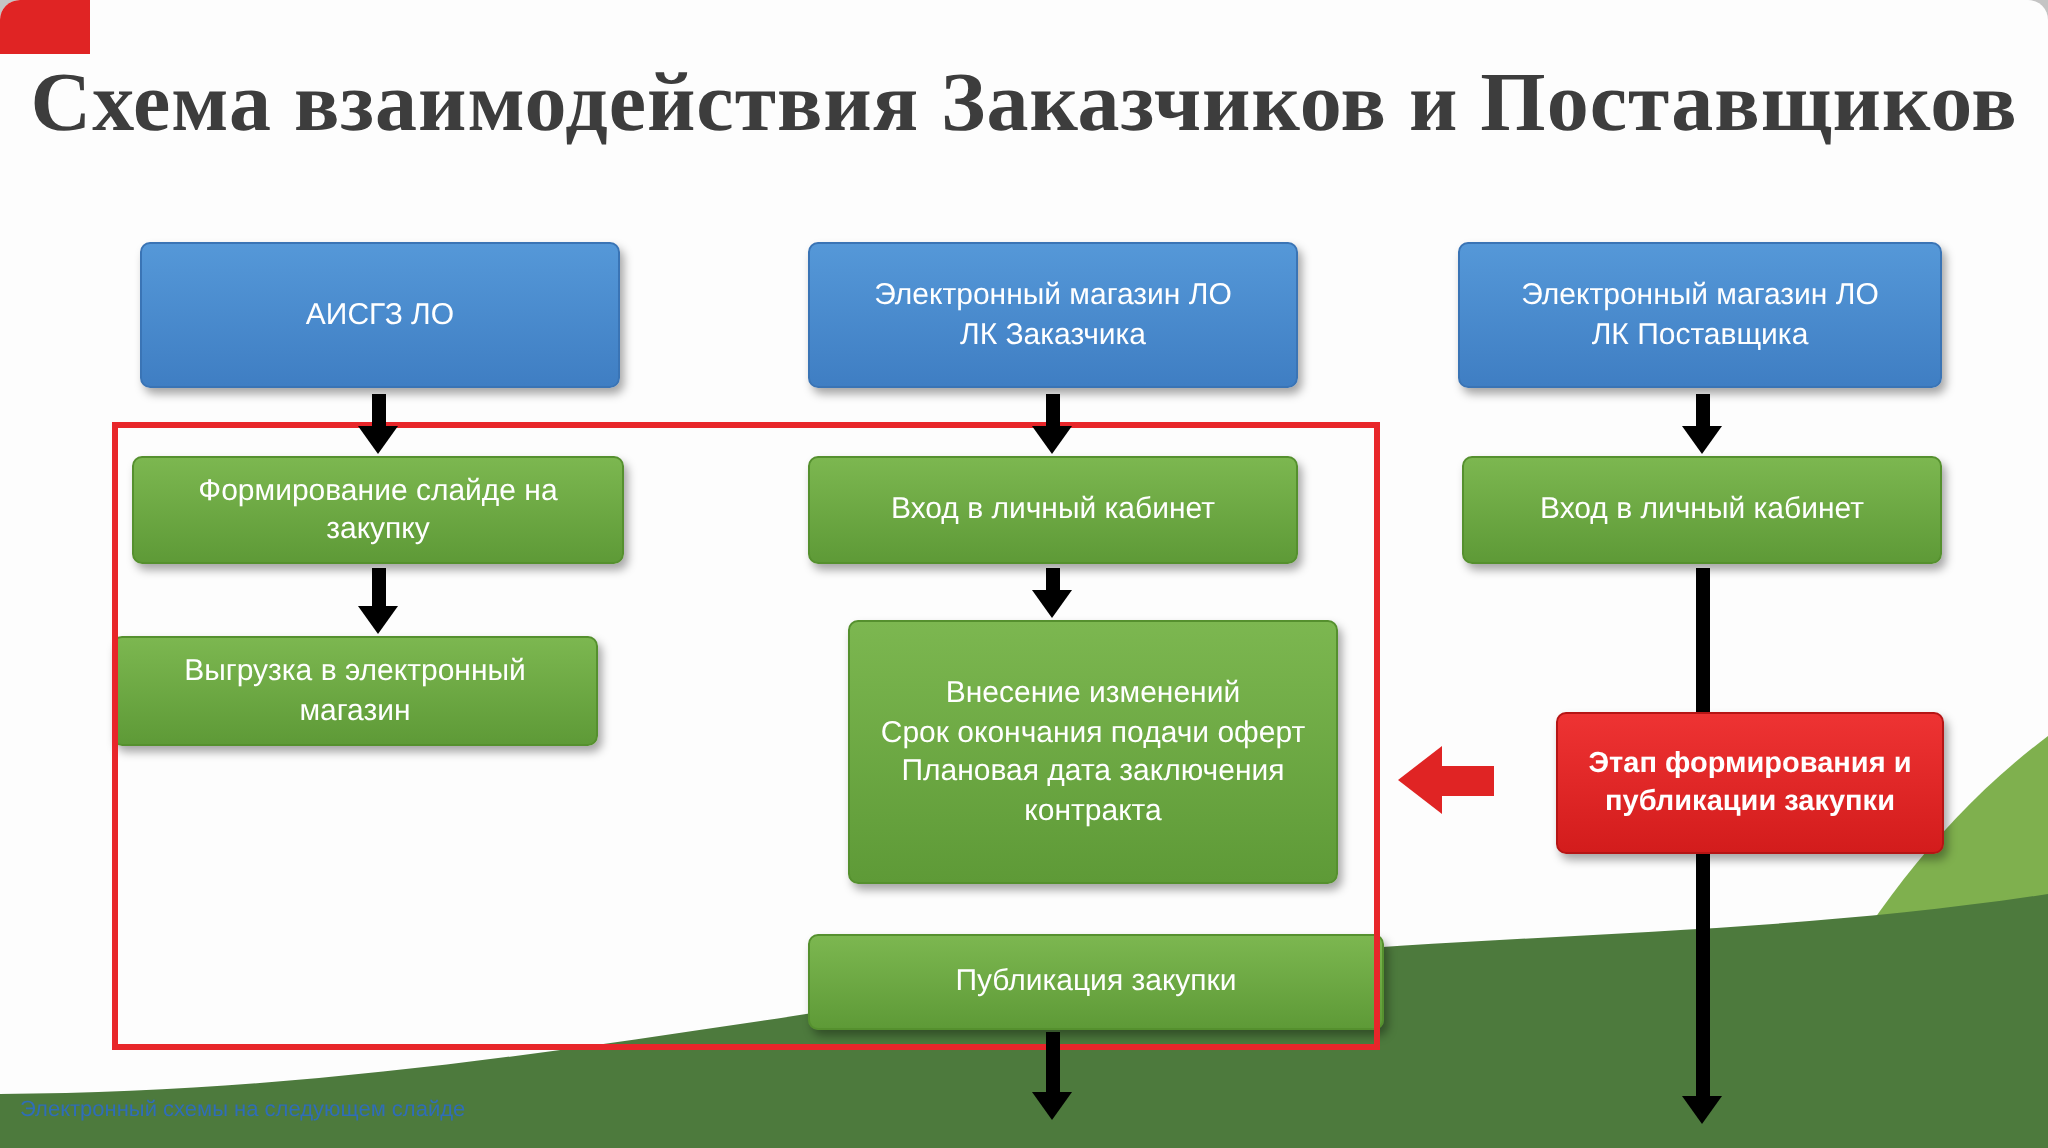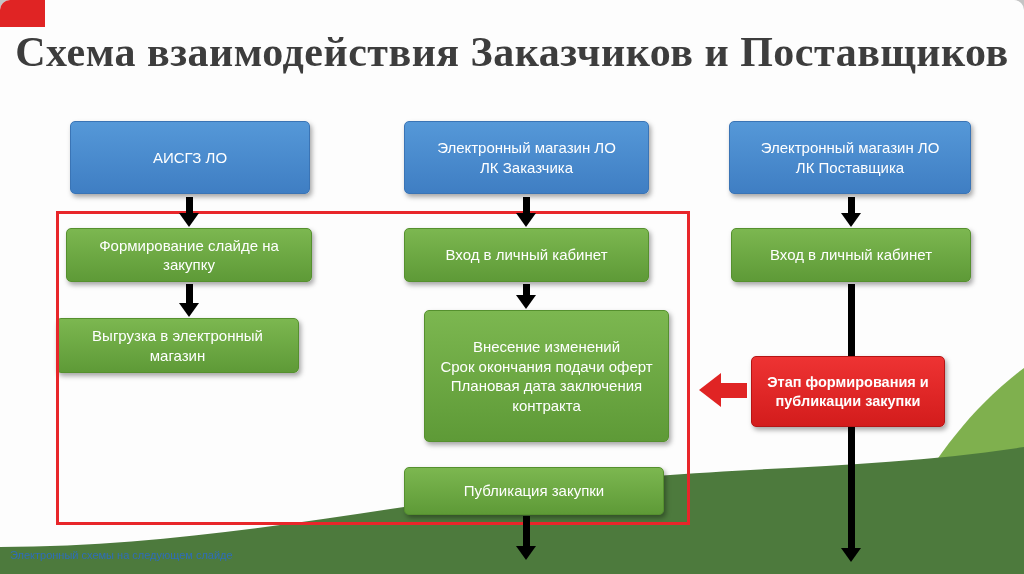--- a/index.html
+++ b/index.html
@@ -15,21 +15,21 @@
     letter-spacing:.5px;z-index:2;
   }
   .box{
     position:absolute;display:flex;align-items:center;justify-content:center;
     text-align:center;color:#fff;border-radius:5px;padding:4px 10px;box-sizing:border-box;
     font-size:15px;line-height:1.3;box-shadow:2px 3px 5px rgba(0,0,0,.35);z-index:4;
   }
   .box .lbl{white-space:pre-line;}
   .blue{background:linear-gradient(180deg,#5598d8 0%,#3f7ec3 100%);border:1px solid #3a74b5;}
   .green{background:linear-gradient(180deg,#7cb750 0%,#5e9a37 100%);border:1px solid #55902e;}
-  .red-box{background:linear-gradient(180deg,#ee3333,#d31c1c);border:1px solid #b51515;font-weight:700;font-size:14.5px;z-index:7;}
+  .red-box{background:linear-gradient(180deg,#ee3333,#d31c1c);border:1px solid #b51515;font-weight:700;font-size:14.5px;z-index:7;margin-left:27px;}
   .varrow{position:absolute;width:20px;display:flex;flex-direction:column;align-items:center;z-index:6;}
   .varrow .stem{width:7px;flex:1;background:#000;}
   .varrow .head{width:0;height:0;border-left:10px solid transparent;border-right:10px solid transparent;border-top:14px solid #000;}
   .varrow.behind{z-index:3;}
   .red-arrow{position:absolute;display:flex;align-items:center;z-index:7;}
   .red-arrow .head{width:0;height:0;border-top:17px solid transparent;border-bottom:17px solid transparent;border-right:22px solid #e02424;}
   .red-arrow .stem{height:15px;width:26px;background:#e02424;}
   .outline{position:absolute;left:56px;top:211px;width:634px;height:314px;border:3px solid #e8262a;box-sizing:border-box;z-index:5;}
   .wave{position:absolute;left:0;top:0;z-index:1;pointer-events:none;}
   .footer-note{position:absolute;left:10px;top:549px;font-size:11px;color:#2f6db8;z-index:4;}
@@ -81,21 +81,21 @@
   </div>
   <div class="varrow" style="left:516px;top:284px;height:25px;">
       <div class="stem"></div>
       <div class="head"></div>
     </div>
   <div class="box green" style="left:424px;top:310px;width:245px;height:132px;">
     <span class="lbl">Внесение изменений
 Срок окончания подачи оферт
 Плановая дата заключения контракта</span>
   </div>
-  <div class="box green" style="left:404px;top:467px;width:260px;height:48px;">
+  <div class="box green" style="left:404px;top:467px;width:288px;height:48px;">
     <span class="lbl">Публикация закупки</span>
   </div>
   <div class="varrow" style="left:516px;top:516px;height:44px;">
       <div class="stem"></div>
       <div class="head"></div>
     </div>
 
   <div class="box blue" style="left:729px;top:121px;width:242px;height:73px;">
     <span class="lbl">Электронный магазин ЛО
 ЛК Поставщика</span>

